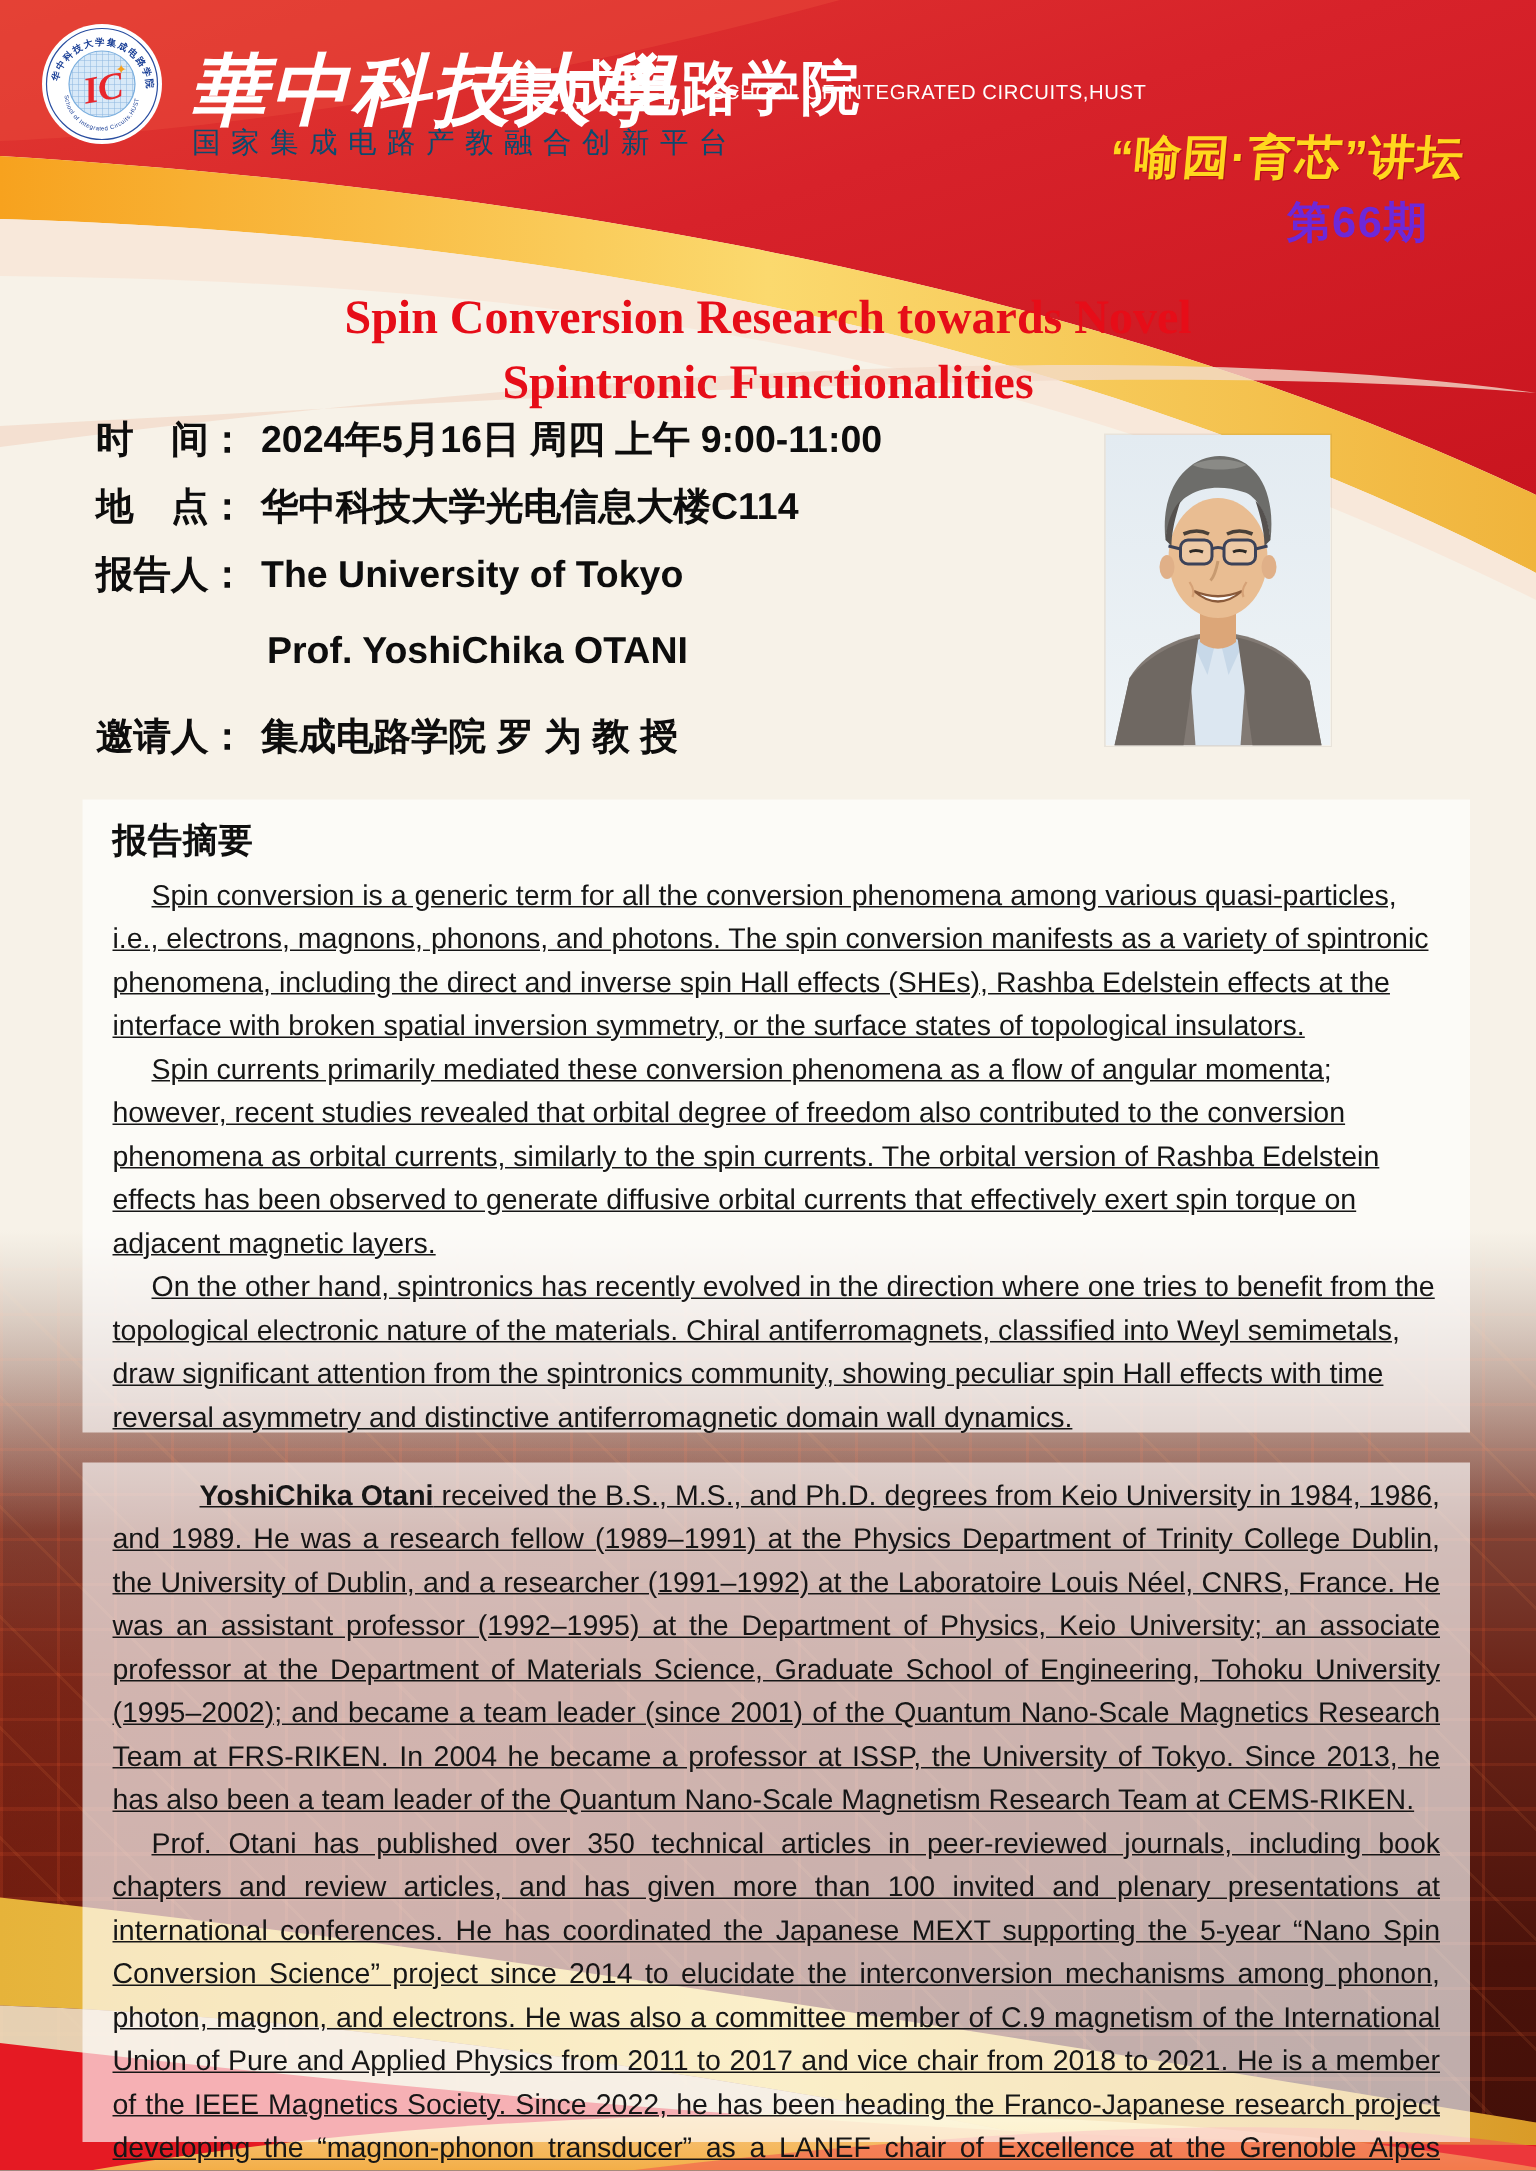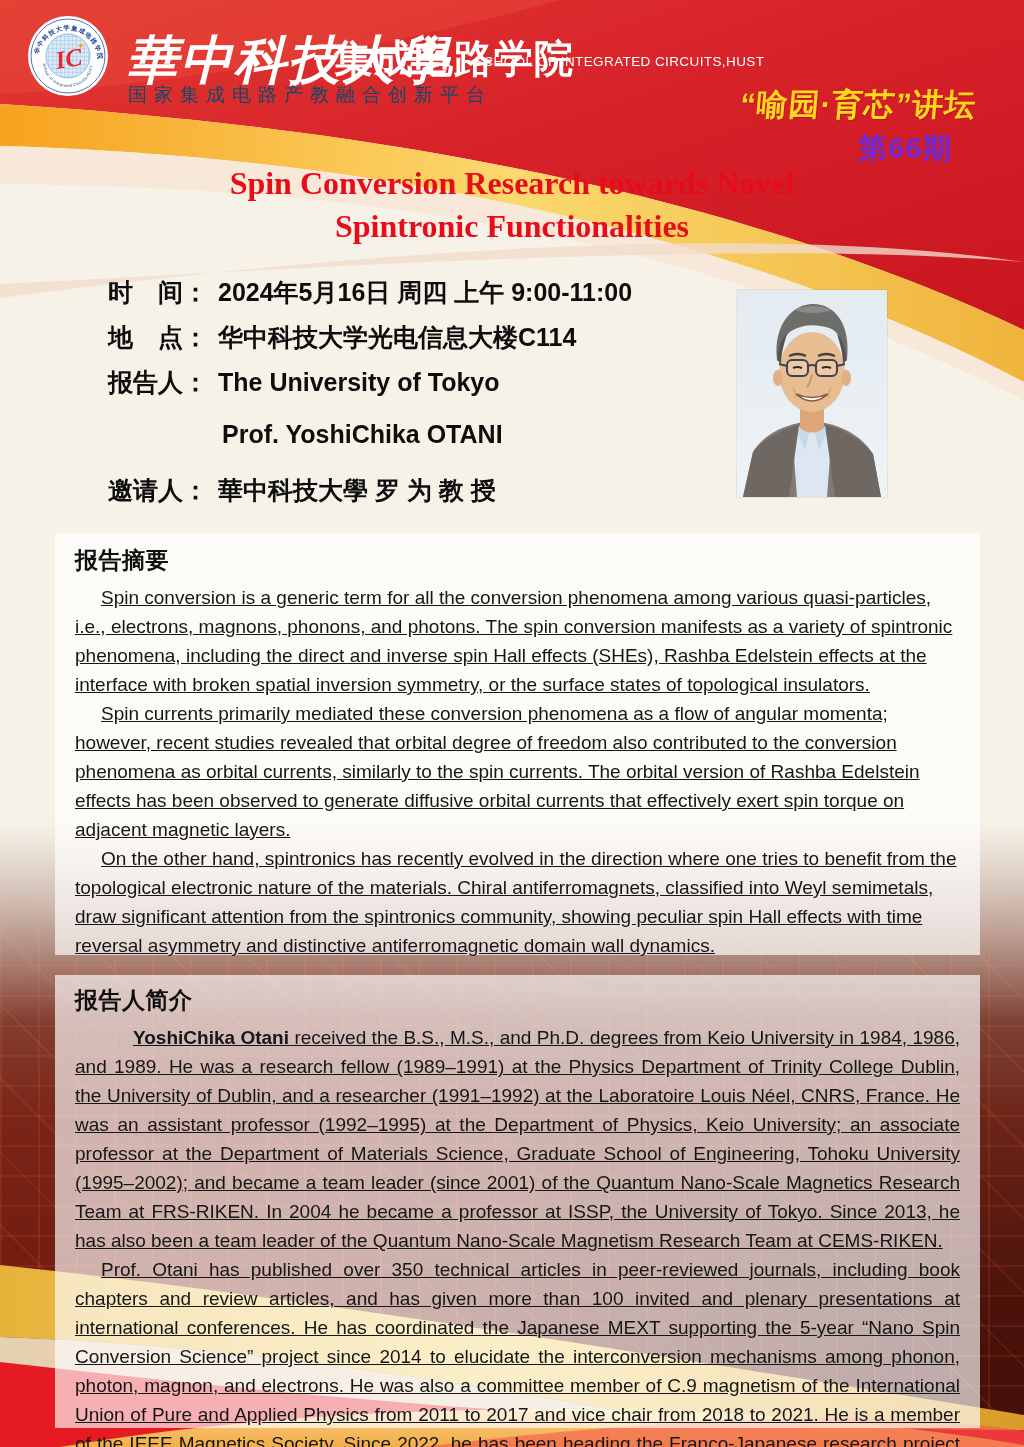--- a/index.html
+++ b/index.html
@@ -32,29 +32,28 @@
     position:absolute;top:84px;left:740px;color:#ffd71e;
     font-weight:bold;font-size:31px;letter-spacing:1px;white-space:nowrap;
     transform:skewX(-5deg);text-shadow:1px 1px 0 rgba(120,0,0,.35);
   }
   .issue{
     position:absolute;top:129px;left:858px;color:#6d28d9;
     font-weight:bold;font-size:29px;letter-spacing:1px;white-space:nowrap;
   }
   
   .title{
-    position:absolute;top:162px;left:0;width:1024px;text-align:center;
+    position:absolute;top:190px;left:0;width:1024px;text-align:center;
     font-family:"Liberation Serif",serif;font-weight:bold;
     font-size:32px;line-height:43px;color:#e60d18;
   }
   
   .info-row{
     position:absolute;left:64px;font-weight:bold;font-size:25px;color:#0d0d0d;
     white-space:nowrap;
-    margin-left:44px;
   }
   .info-row .lbl{margin-right:10px;}
   .r1{top:276px}.r2{top:321px}.r3{top:366px}.r4{top:420px;left:178px}.r5{top:474px}
   
   .photo{position:absolute;top:290px;left:737px;width:150px;height:207px;box-shadow:0 0 0 1px rgba(0,0,0,.06);}
   
   .circuit-bg{
     position:absolute;left:0;top:820px;width:1024px;height:627px;
     background:
       linear-gradient(180deg,#f7f2e8 0%,rgba(247,242,232,0) 32%),
@@ -168,21 +167,21 @@
   <div class="info-row r2">
     <span class="lbl">地　点：</span><span>华中科技大学光电信息大楼C114</span>
   </div>
   <div class="info-row r3">
     <span class="lbl">报告人：</span><span>The University of Tokyo</span>
   </div>
   <div class="info-row r4">
     <span>Prof. YoshiChika OTANI</span>
   </div>
   <div class="info-row r5">
-    <span class="lbl">邀请人：</span><span>華中科技大學 罗 为 教 授</span>
+    <span class="lbl">邀请人：</span><span>集成电路学院 罗 为 教 授</span>
   </div>
 
   <svg class="photo" viewBox="0 0 150 207">
     <defs>
       <linearGradient id="pbg" x1="0" y1="0" x2="0" y2="1">
         <stop offset="0" stop-color="#e3ebf1"></stop>
           <stop offset="1" stop-color="#eef3f6"></stop>
       </linearGradient>
     </defs>
     <rect width="150" height="207" fill="url(#pbg)"></rect>
@@ -222,18 +221,17 @@
   </svg>
 
   <div class="panel abstract-panel">
     <h2>报告摘要</h2>
     <p>Spin conversion is a generic term for all the conversion phenomena among various quasi-particles, i.e., electrons, magnons, phonons, and photons. The spin conversion manifests as a variety of spintronic phenomena, including the direct and inverse spin Hall effects (SHEs), Rashba Edelstein effects at the interface with broken spatial inversion symmetry, or the surface states of topological insulators.</p>
     <p>Spin currents primarily mediated these conversion phenomena as a flow of angular momenta; however, recent studies revealed that orbital degree of freedom also contributed to the conversion phenomena as orbital currents, similarly to the spin currents. The orbital version of Rashba Edelstein effects has been observed to generate diffusive orbital currents that effectively exert spin torque on adjacent magnetic layers.</p>
     <p>On the other hand, spintronics has recently evolved in the direction where one tries to benefit from the topological electronic nature of the materials. Chiral antiferromagnets, classified into Weyl semimetals, draw significant attention from the spintronics community, showing peculiar spin Hall effects with time reversal asymmetry and distinctive antiferromagnetic domain wall dynamics.</p>
   </div>
 
   <div class="panel bio-panel">
-    <h2>报告人简介</h2>
     <p><span class="bold-name">YoshiChika Otani</span><span> received the B.S., M.S., and Ph.D. degrees from Keio University in 1984, 1986, and 1989. He was a research fellow (1989–1991) at the Physics Department of Trinity College Dublin, the University of Dublin, and a researcher (1991–1992) at the Laboratoire Louis Néel, CNRS, France. He was an assistant professor (1992–1995) at the Department of Physics, Keio University; an associate professor at the Department of Materials Science, Graduate School of Engineering, Tohoku University (1995–2002); and became a team leader (since 2001) of the Quantum Nano-Scale Magnetics Research Team at FRS-RIKEN. In 2004 he became a professor at ISSP, the University of Tokyo. Since 2013, he has also been a team leader of the Quantum Nano-Scale Magnetism Research Team at CEMS-RIKEN.</span></p>
     <p>Prof. Otani has published over 350 technical articles in peer-reviewed journals, including book chapters and review articles, and has given more than 100 invited and plenary presentations at international conferences. He has coordinated the Japanese MEXT supporting the 5-year “Nano Spin Conversion Science” project since 2014 to elucidate the interconversion mechanisms among phonon, photon, magnon, and electrons. He was also a committee member of C.9 magnetism of the International Union of Pure and Applied Physics from 2011 to 2017 and vice chair from 2018 to 2021. He is a member of the IEEE Magnetics Society. Since 2022, he has been heading the Franco-Japanese research project developing the “magnon-phonon transducer” as a LANEF chair of Excellence at the Grenoble Alpes University.</p>
   </div>
 
 </div>
 
 </body></html>

